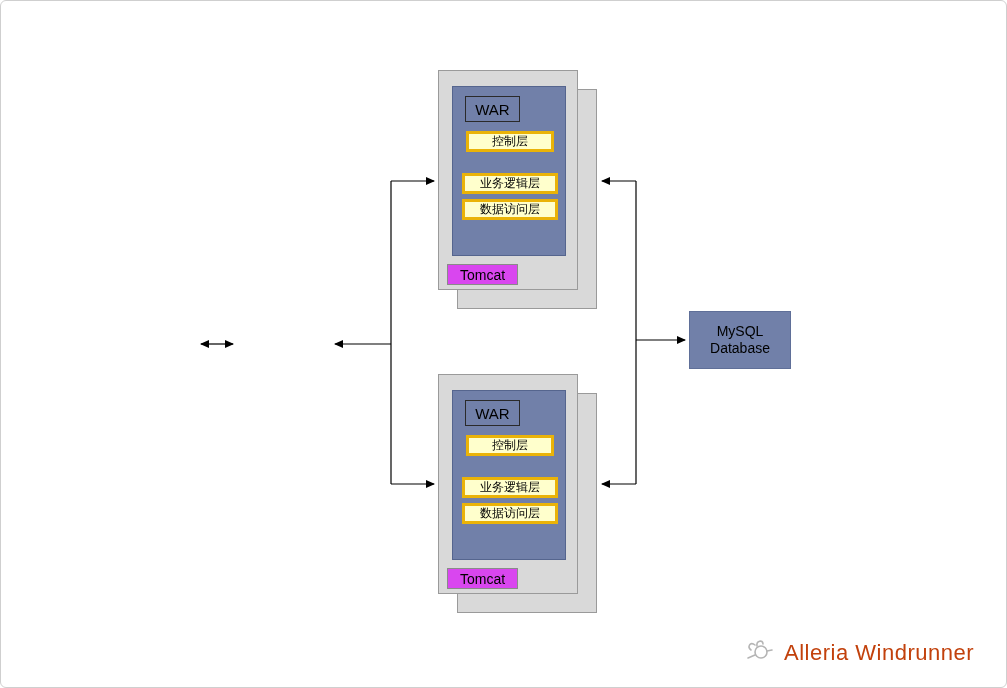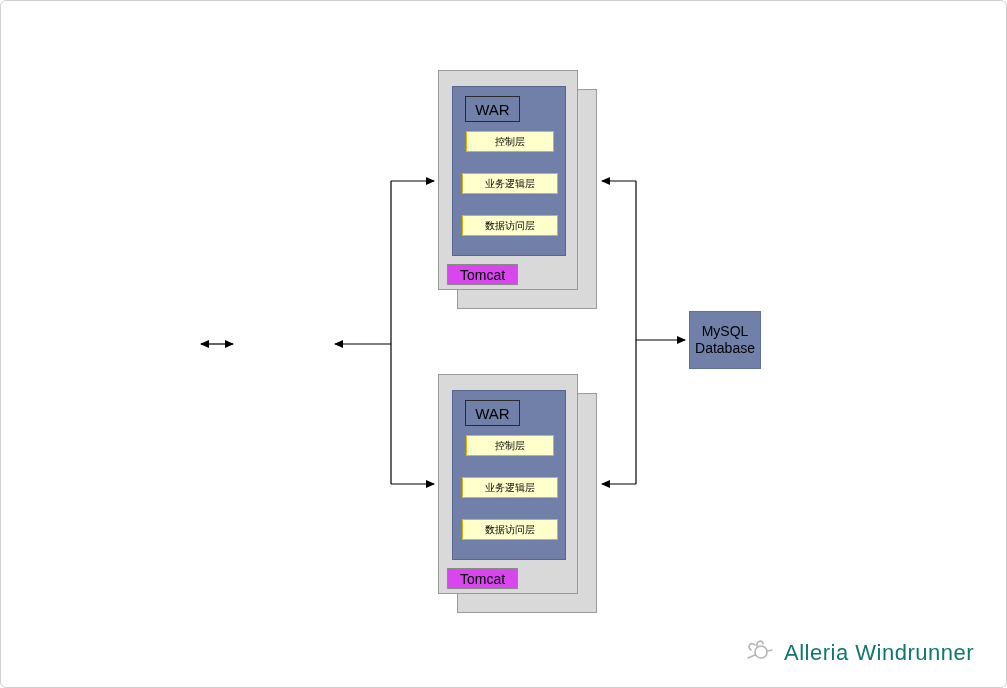--- a/index.html
+++ b/index.html
@@ -25,21 +25,21 @@
     border: 1px solid #5f6f98;
     display: flex; align-items: center; justify-content: center;
     color: #000000;
     font-size: 15px;
     text-align: center;
     white-space: pre-line;
     line-height: 1.25;
   }
   .node-app   { left: 101px; top: 315px; width: 94px; height: 57px; }
   .node-nginx { left: 236px; top: 315px; width: 93px; height: 57px; }
-  .node-mysql { left: 688px; top: 310px; width: 72px; height: 58px; font-size: 14px; }
+  .node-mysql { left: 688px; top: 310px; width: 102px; height: 58px; font-size: 14px; }
 
   
   .server-group { position: absolute; width: 160px; height: 240px; padding-left: 12px; }
   .server-group.top    { left: 437px; top: 69px;  }
   .server-group.bottom { left: 437px; top: 373px; }
 
   .container-box {
     position: absolute;
     width: 140px; height: 220px;
     background: #d9d9d9;
@@ -62,29 +62,29 @@
     border: 1px solid #2a2a2a;
     display: flex; align-items: center; justify-content: center;
     font-size: 15px;
     color: #000000;
   }
   .layer {
     position: absolute;
     left: 9px;
     width: 96px; height: 21px;
     background: #ffffcc;
-    border: 1px solid #eab308;
+    border: 3px solid #eab308;
     display: flex; align-items: center; justify-content: center;
-    font-size: 10px;
+    font-size: 12px;
     color: #000000;
     white-space: nowrap;
   }
   .layer.l0 { top: 44px;  left: 13px; width: 88px; }
   .layer.l1 { top: 86px; text-align: center;  }
-  .layer.l2 { top: 128px; }
+  .layer.l2 { top: 112px; }
 
   .tomcat-label {
     position: absolute;
     left: 8px; top: 193px;
     width: 71px; height: 21px;
     background: #d946ef;
     border: 1px solid #8a8a8a;
     display: flex; align-items: center; justify-content: center;
     font-size: 14px;
     color: #000000;
@@ -95,21 +95,21 @@
     position: absolute; left: 0; top: 0;
     width: 1007px; height: 688px;
     pointer-events: none;
   }
 
   
   .watermark {
     position: absolute;
     right: 32px; bottom: 20px;
     display: flex; align-items: center; gap: 8px;
-    color: #0f766e;
+    color: #c2410c;
     font-size: 22px;
     letter-spacing: 0.5px;
     user-select: none;
   }
 </style>
 </head>
 <body>
 
 <div class="canvas">
 

